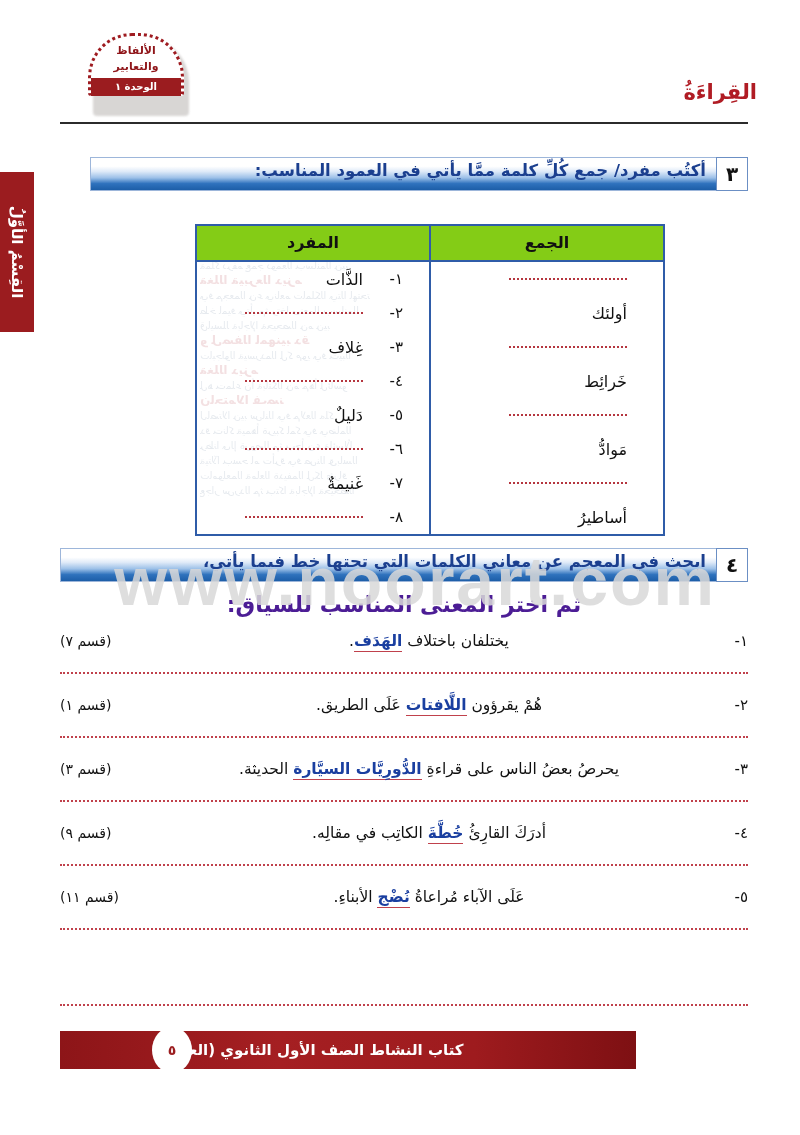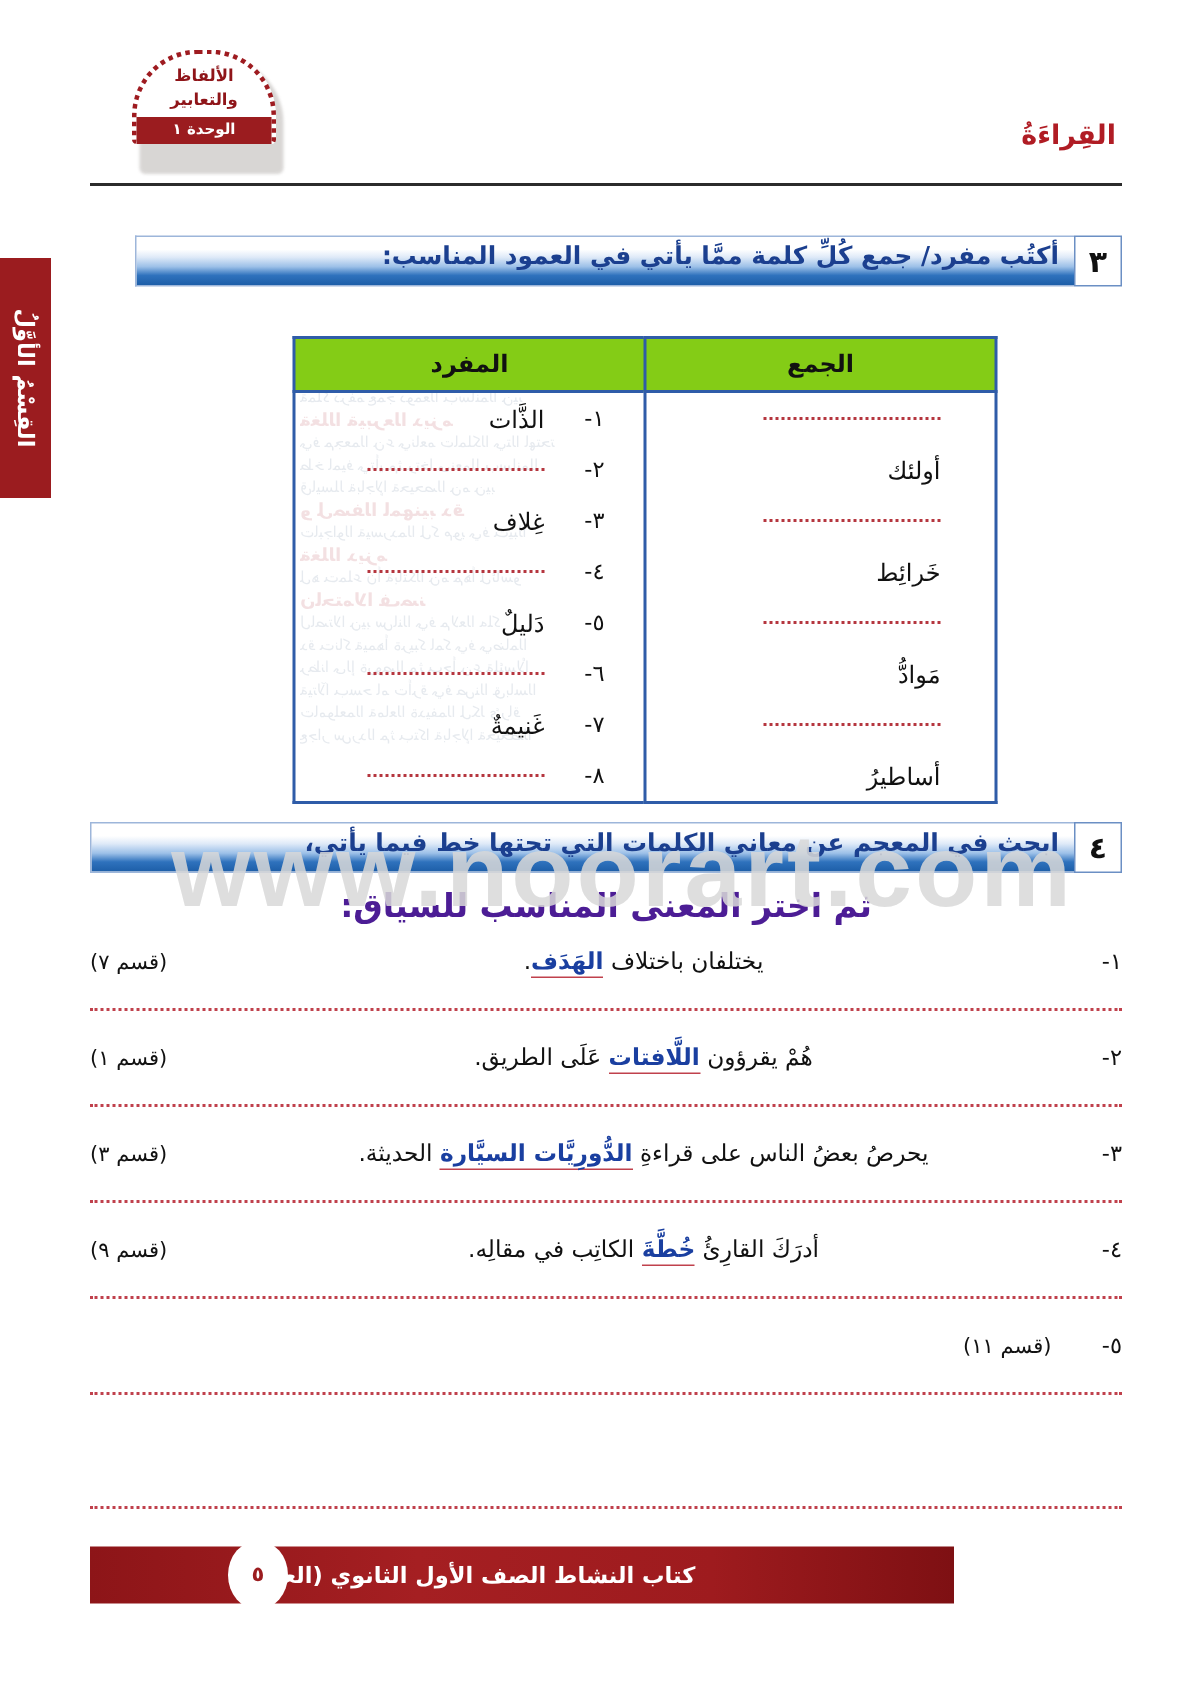--- a/index.html
+++ b/index.html
@@ -101,23 +101,23 @@
     font-size: 10px;
     font-weight: bold;
     text-align: center;
     padding: 3px 0 4px;
     letter-spacing: 1px;
   }
 
   
   .header-title {
     position: absolute;
-    right: 56px;
+    right: 43px;
     top: 80px;
-    font-size: 18px;
+    font-size: 21px;
     font-weight: bold;
     color: #b01c24;
     z-index: 5;
   }
   .header-rule {
     position: absolute;
     left: 60px;
     right: 52px;
     top: 122px;
     height: 2px;
@@ -556,20 +556,21 @@
       </div>
       <div class="q-blank"></div>
       <div class="qrow">
         <div class="q-num">٤-</div>
         <div class="q-text">أدرَكَ القارِئُ <u>خُطَّةَ</u> الكاتِب في مقالِه.</div>
         <div class="q-ref">(قسم ٩)</div>
       </div>
       <div class="q-blank"></div>
       <div class="qrow">
         <div class="q-num">٥-</div>
+        <div class="q-text">عَلَى الآباء مُراعاةُ <u>نُضْج</u> الأبناءِ.</div>
         <div class="q-ref">(قسم ١١)</div>
       </div>
       <div class="q-blank"></div>
     </div>
 
   <div class="foot-dots"></div>
   <div class="footer-band">
     <div class="footer-text">كتاب النشاط الصف الأول الثانوي (العاشر)</div>
   </div>
   <div class="page-circle">٥</div>

